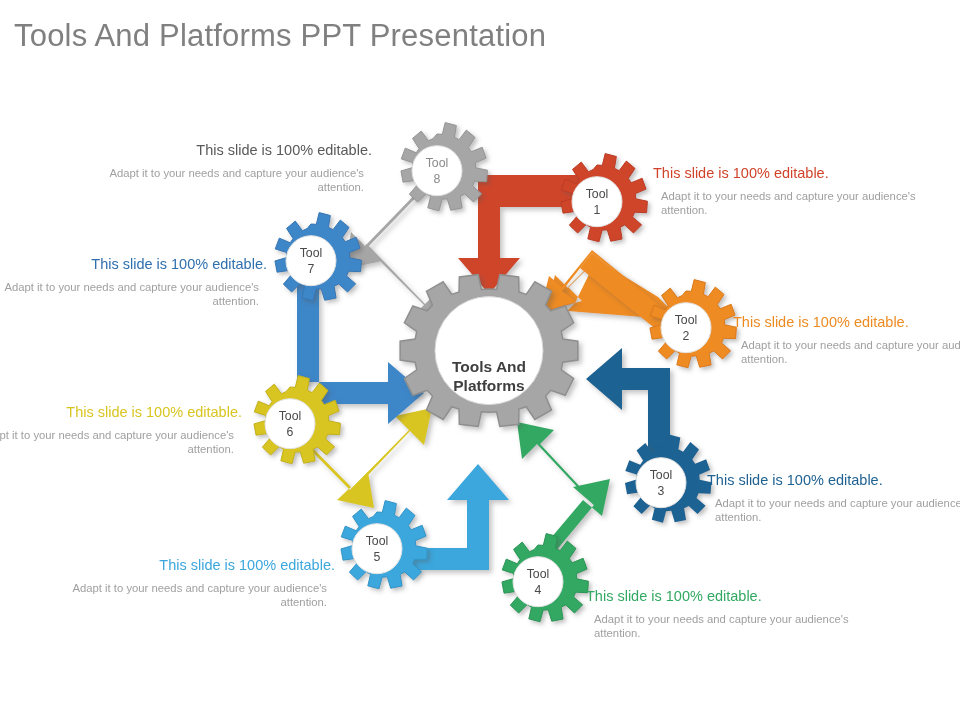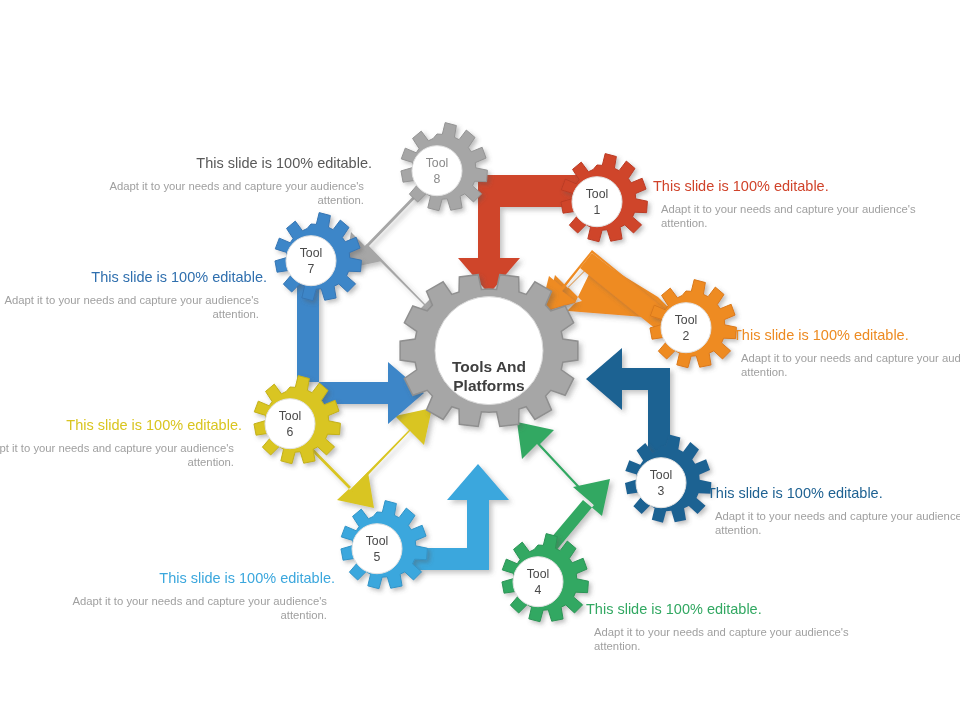--- a/index.html
+++ b/index.html
@@ -38,37 +38,38 @@
     width: 960px;
     height: 720px;
   }
   .txtblock {
     position: absolute;
     width: 280px;
   }
   .txtblock .hd {
     font-size: 14.5px;
     line-height: 17px;
-    margin: 17px 0 2px 0;
+    margin: 4px 0 2px 0;
     white-space: nowrap;
   }
   .txtblock .bd {
     font-size: 11.3px;
     line-height: 13.6px;
     color: #a0a0a0;
     margin: 8px;
   }
   .align-right { text-align: right; }
   .align-left  { text-align: left; }
 </style>
 </head>
 <body>
 
 <div id="slide">
 
+  <div id="slide-title">Tools And Platforms  PPT Presentation</div>
 
   <svg id="diagram" viewBox="0 0 960 720">
     <defs>
       <filter id="shdw" x="-40%" y="-40%" width="190%" height="190%">
         <feDropShadow dx="3" dy="3" stdDeviation="2.4" flood-color="#555555" flood-opacity="0.35"></feDropShadow>
       </filter>
       <filter id="shdw-sm" x="-40%" y="-40%" width="190%" height="190%">
         <feDropShadow dx="2.5" dy="2.5" stdDeviation="2" flood-color="#555555" flood-opacity="0.38"></feDropShadow>
       </filter>
     </defs>

